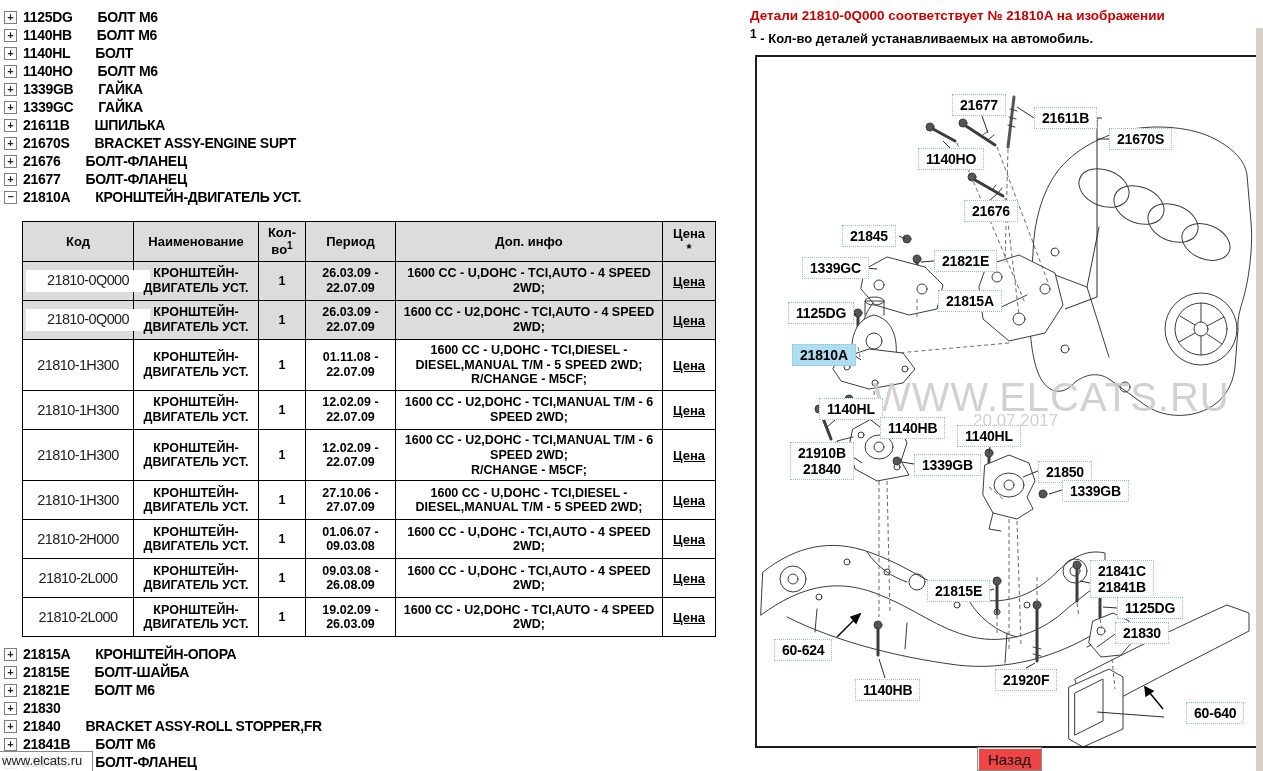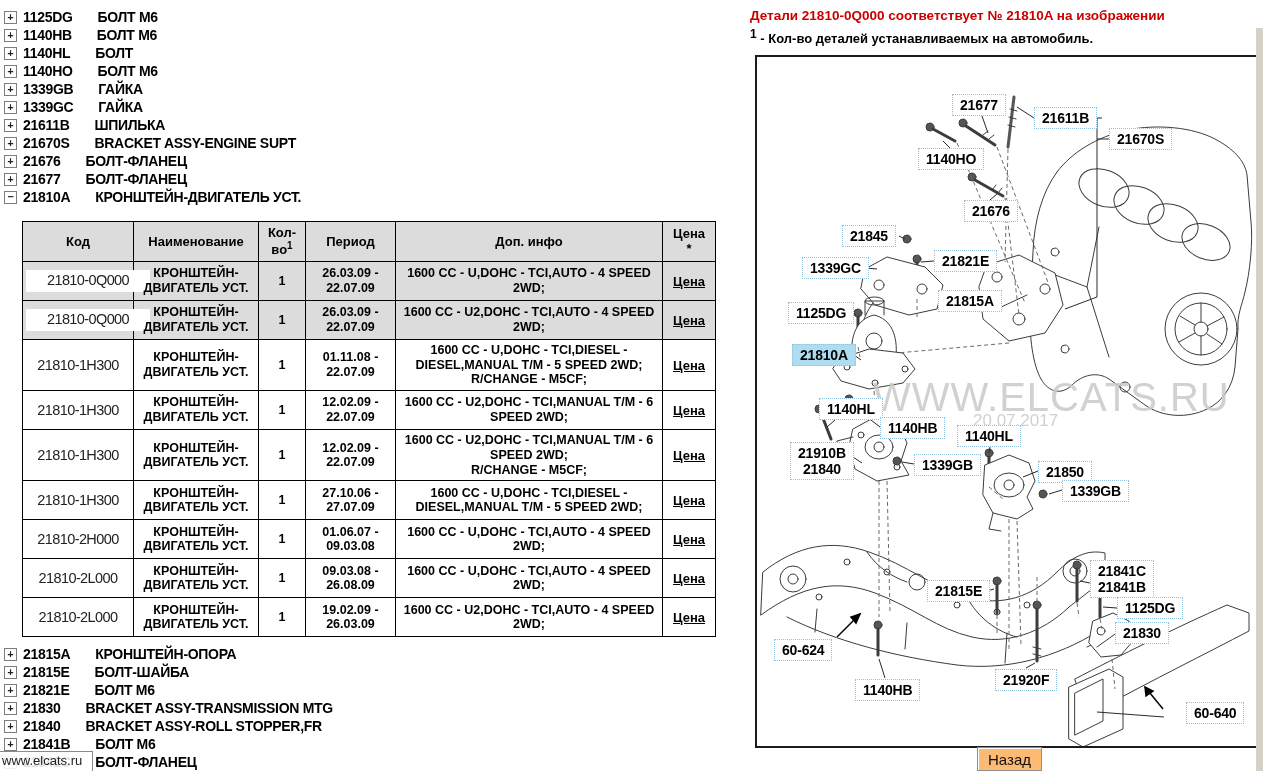--- a/index.html
+++ b/index.html
@@ -45,21 +45,21 @@
     border:2px solid #1c1c1c;background:#fff;overflow:hidden;}
   .diagram svg{position:absolute;left:0;top:0;z-index:1;}
   .watermark{position:absolute;left:116px;top:318px;z-index:2;font-size:40px;color:#c9c9c9;
     letter-spacing:1px;opacity:.85;white-space:nowrap;}
   .wm-date{position:absolute;left:216px;top:354px;z-index:2;font-size:17px;color:#d0d0d0;}
   .dlabel{position:absolute;z-index:3;border:1px dotted #8fc3dd;background:#fff;
     padding:2px 7px;font-weight:bold;font-size:14px;line-height:1.15;letter-spacing:-0.2px;
     text-align:center;white-space:nowrap;cursor:pointer;}
   .dlabel.hl{background:#aedcf0;}
   .back-btn{position:absolute;left:977px;top:747px;height:24px;min-width:56px;
-    background:#fdba74;border:1px solid #8e8e8e;box-shadow:inset 1px 1px 0 #fff;
+    background:#ef4444;border:1px solid #8e8e8e;box-shadow:inset 1px 1px 0 #fff;
     font-family:"Liberation Sans",sans-serif;font-size:15px;color:#111;padding:1px 10px;cursor:pointer;}
   .scroll-strip{position:absolute;right:0;top:28px;width:7px;height:743px;background:#d5d1c9;}
 </style>
 </head>
 <body>
 
 <div class="left-panel">
   <div class="tree" id="tree-top">
       <div class="tree-item">
     <span class="tg">
@@ -249,21 +249,20 @@
           <span class="tg-sign">+</span>
         </span>
     <span class="tree-code">21821E</span>
     <span class="tree-label">БОЛТ М6</span>
   </div>
       <div class="tree-item">
     <span class="tg">
           <span class="tg-sign">+</span>
         </span>
     <span class="tree-code">21830</span>
-    <span class="tree-label">BRACKET ASSY-TRANSMISSION MTG</span>
   </div>
       <div class="tree-item">
     <span class="tg">
           <span class="tg-sign">+</span>
         </span>
     <span class="tree-code">21840</span>
     <span class="tree-label">BRACKET ASSY-ROLL STOPPER,FR</span>
   </div>
       <div class="tree-item">
     <span class="tg">

